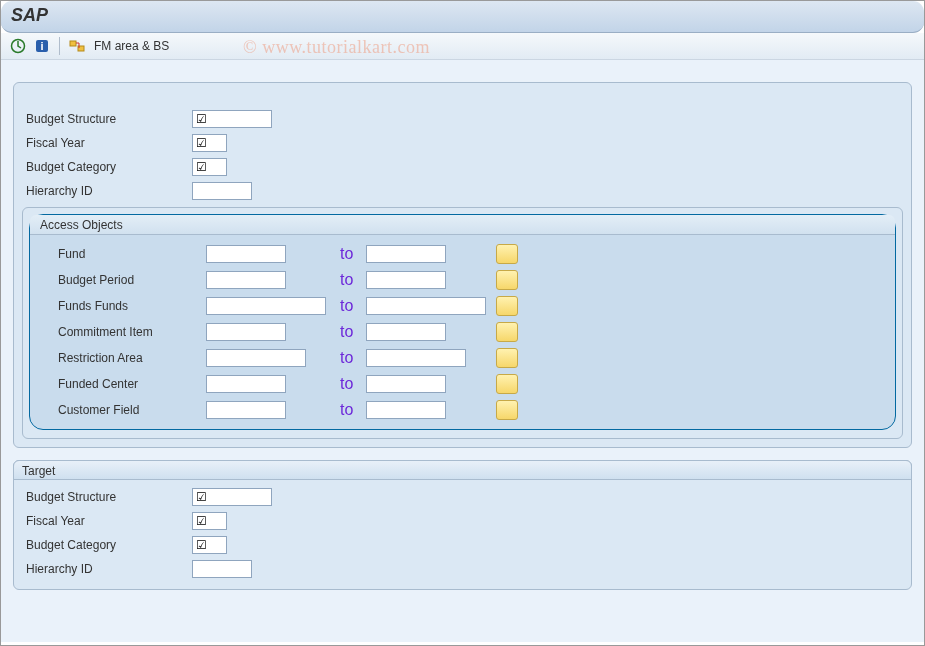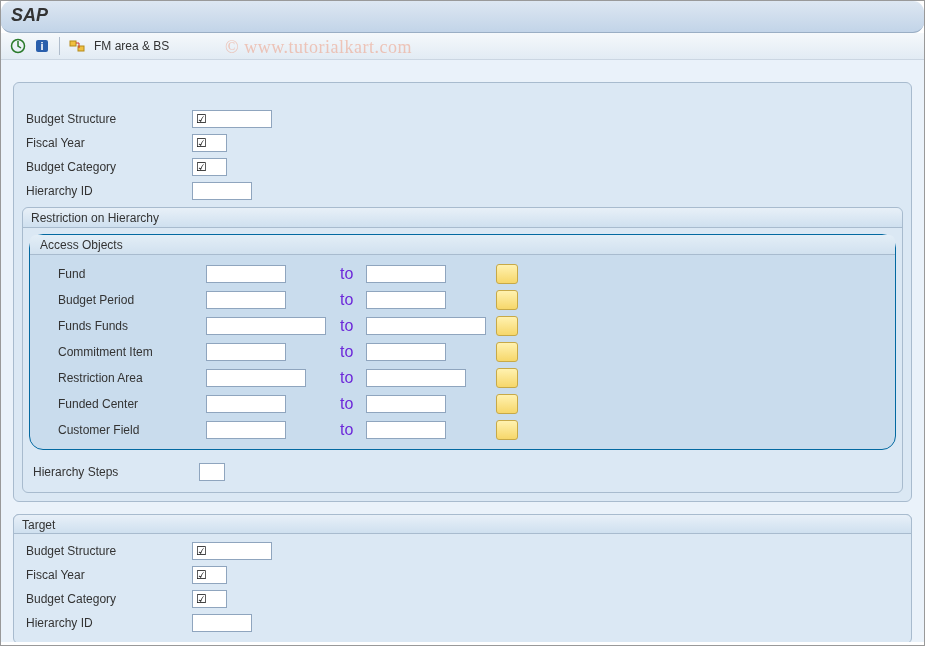--- a/index.html
+++ b/index.html
@@ -65,21 +65,21 @@
   .more-btn {
     width: 22px; height: 20px; margin-left: 10px;
     background: linear-gradient(#fff2b0, #f6d76a);
     border: 1px solid #c7a947; border-radius: 3px;
   }
   .chkwrap { position: relative; display: inline-flex; align-items: center; }
   .chk-overlay {
     position: absolute; left: 4px; top: 2px; pointer-events: none; font-size: 12px;
   }
   .watermark {
-    position: absolute; top: 36px; left: 224px; font-size: 18px;
+    position: absolute; top: 36px; left: 242px; font-size: 18px;
     color: rgba(240, 150, 120, 0.5); letter-spacing: 0.5px; pointer-events: none;
     font-family: Georgia, serif;
   }
 </style>
 </head>
 <body>
 
 <div class="titlebar">SAP</div>
 
 <div class="toolbar">
@@ -133,21 +133,20 @@
           <input class="input w35" value="" style="">
           <span class="chk-overlay">☑</span>
         </span>
       </div>
       <div class="row">
         <span class="label">Hierarchy ID</span>
         <input class="input w60" value="" style="">
       </div>
 
       <div class="subgroup">
-        <div class="subgroup-title">Restriction on Hierarchy</div>
         <div class="subgroup-body">
           <div class="inner">
             <div class="inner-title">Access Objects</div>
             <div class="inner-body" id="access-rows">
                 <div class="range-row">
                   <span class="range-label">Fund</span>
                   <input class="input w80" value="" style="">
                   <span style="width: 40px; display: inline-block;"></span>
                   <span class="to">to</span>
                   <input class="input w80" value="" style="">
@@ -203,24 +202,20 @@
                   <span class="range-label">Customer Field</span>
                   <input class="input w80" value="" style="">
                   <span style="width: 40px; display: inline-block;"></span>
                   <span class="to">to</span>
                   <input class="input w80" value="" style="">
                   <span style="width: 40px; display: inline-block;"></span>
                   <button class="more-btn"></button>
                 </div>
               </div>
           </div>
-          <div class="row" style="margin-top:10px">
-            <span class="label">Hierarchy Steps</span>
-            <input class="input" style="width: 26px;" value="">
-          </div>
         </div>
       </div>
     </div>
   </div>
 
   <div class="group">
     <div class="group-title">Target</div>
     <div class="group-body">
       <div class="row">
         <span class="label">Budget Structure</span>

